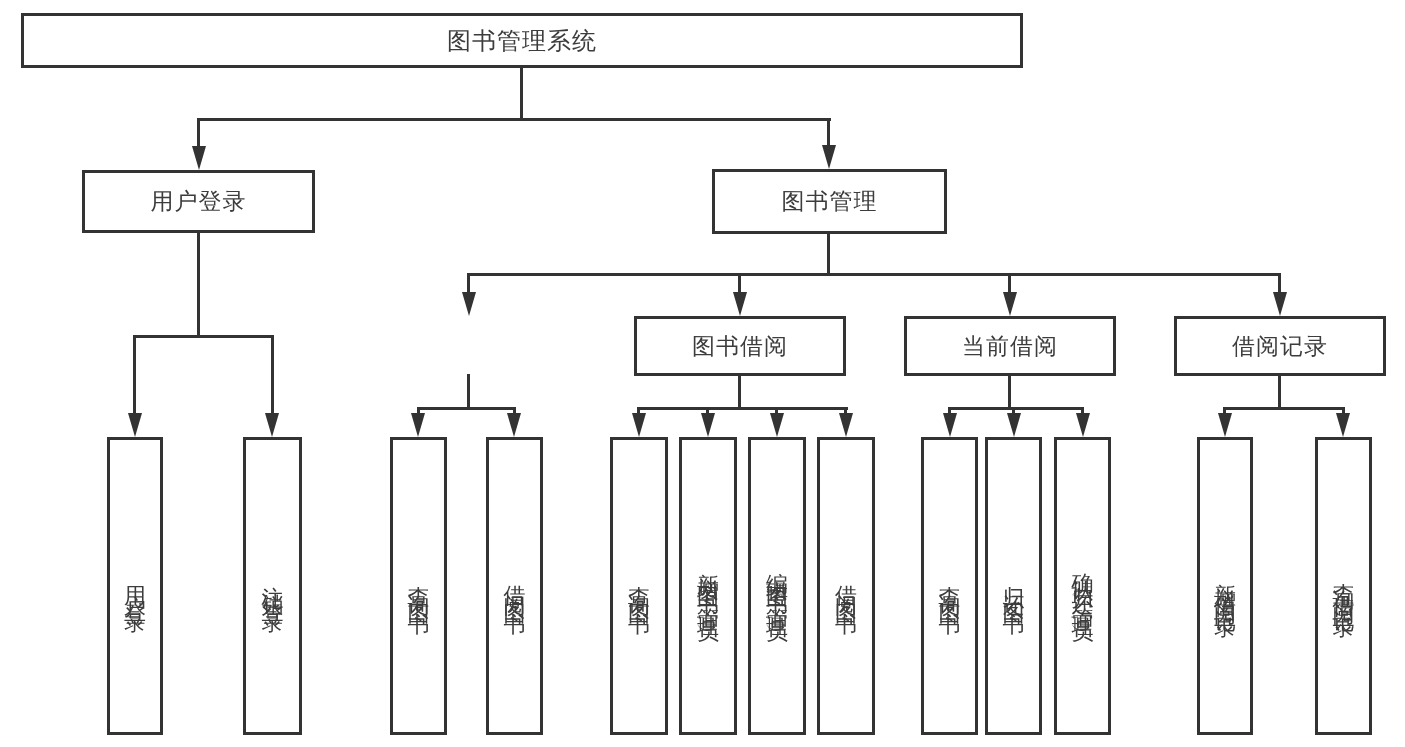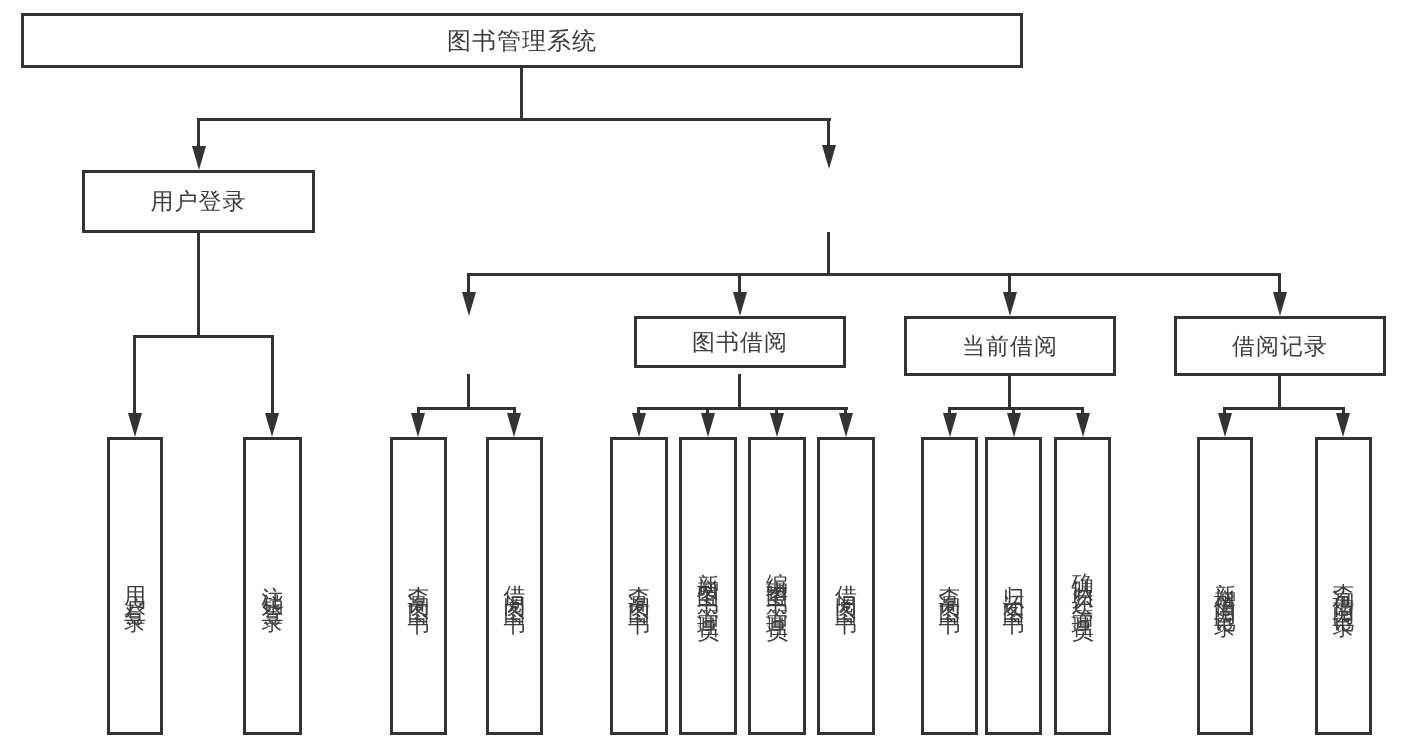--- a/index.html
+++ b/index.html
@@ -46,40 +46,41 @@
   <div class="box root" style="left:21px;top:13px;width:1002px;height:55px;">图书管理系统</div>
 
   <div class="vl" style="left:520px;top:66px;height:54px;"></div>
   <div class="hl" style="left:197px;top:118px;width:634px;"></div>
   <div class="vl" style="left:197px;top:118px;height:30px;"></div>
   <div class="arr" style="left:192px;top:146px;"></div>
   <div class="vl" style="left:827px;top:118px;height:29px;"></div>
   <div class="arr" style="left:822px;top:145px;"></div>
 
   <div class="box" style="left:82px;top:170px;width:233px;height:63px;">用户登录</div>
+  <div class="box" style="left:712px;top:169px;width:235px;height:65px;">图书管理</div>
 
   <div class="vl" style="left:197px;top:231px;height:106px;"></div>
   <div class="hl" style="left:133px;top:335px;width:141px;"></div>
   <div class="vl" style="left:133px;top:335px;height:80px;"></div>
   <div class="arr" style="left:128px;top:413px;"></div>
   <div class="vl" style="left:271px;top:335px;height:80px;"></div>
   <div class="arr" style="left:265px;top:413px;"></div>
 
   <div class="vl" style="left:827px;top:232px;height:43px;"></div>
   <div class="hl" style="left:467px;top:273px;width:814px;"></div>
   <div class="vl" style="left:467px;top:273px;height:22px;"></div>
   <div class="arr" style="left:462px;top:292px;"></div>
   <div class="vl" style="left:738px;top:273px;height:22px;"></div>
   <div class="arr" style="left:733px;top:292px;"></div>
   <div class="vl" style="left:1008px;top:273px;height:22px;"></div>
   <div class="arr" style="left:1003px;top:292px;"></div>
   <div class="vl" style="left:1278px;top:273px;height:22px;"></div>
   <div class="arr" style="left:1273px;top:292px;"></div>
 
-  <div class="box" style="left:634px;top:316px;width:212px;height:52px;">图书借阅</div>
+  <div class="box" style="left:634px;top:316px;width:212px;height:60px;">图书借阅</div>
   <div class="box" style="left:904px;top:316px;width:212px;height:60px;">当前借阅</div>
   <div class="box" style="left:1174px;top:316px;width:212px;height:60px;">借阅记录</div>
 
   <div class="vl" style="left:467px;top:374px;height:35px;"></div>
   <div class="hl" style="left:417px;top:407px;width:99px;"></div>
   <div class="vl" style="left:417px;top:407px;height:12px;"></div>
   <div class="arr" style="left:411px;top:413px;"></div>
   <div class="vl" style="left:513px;top:407px;height:12px;"></div>
   <div class="arr" style="left:507px;top:413px;"></div>
 

